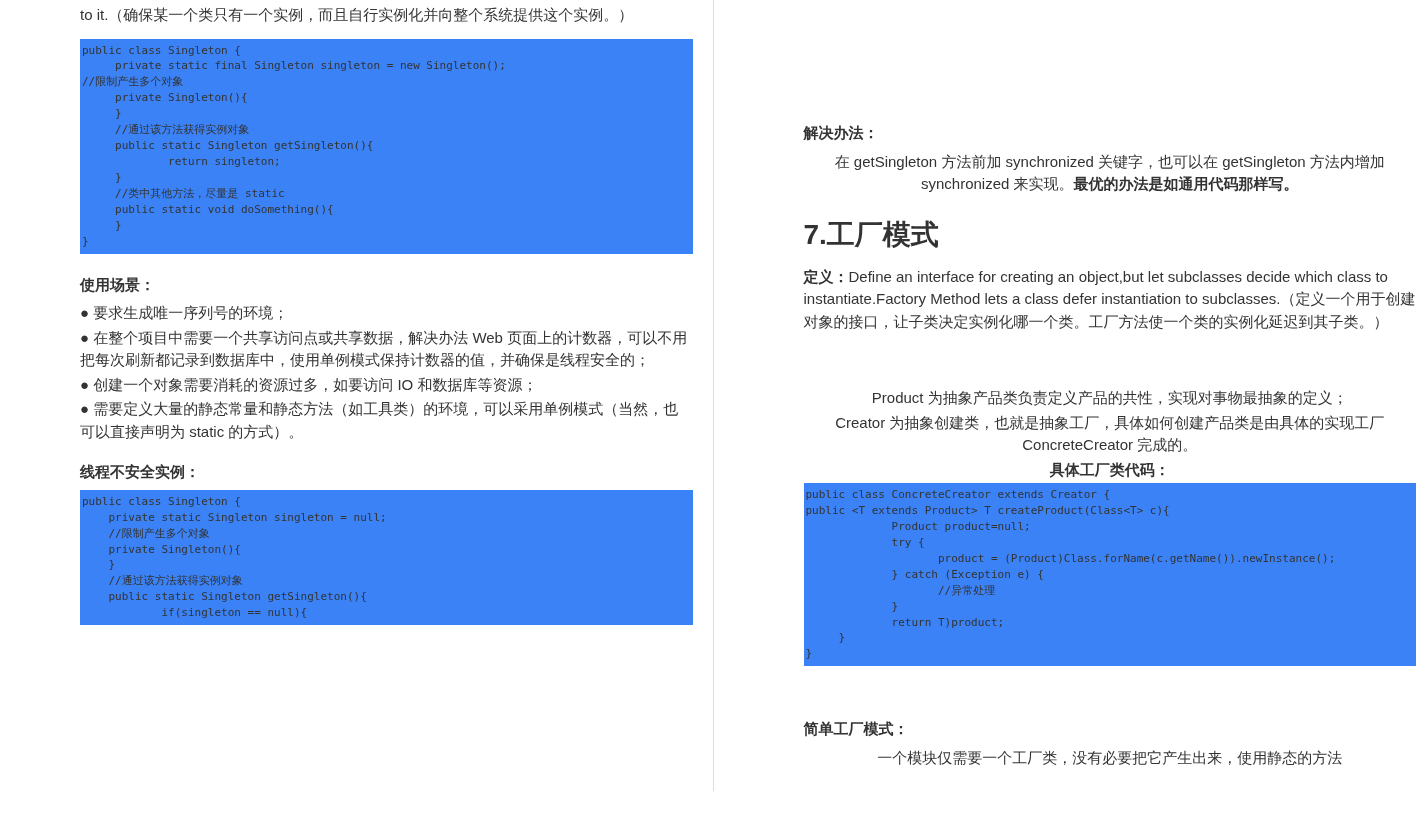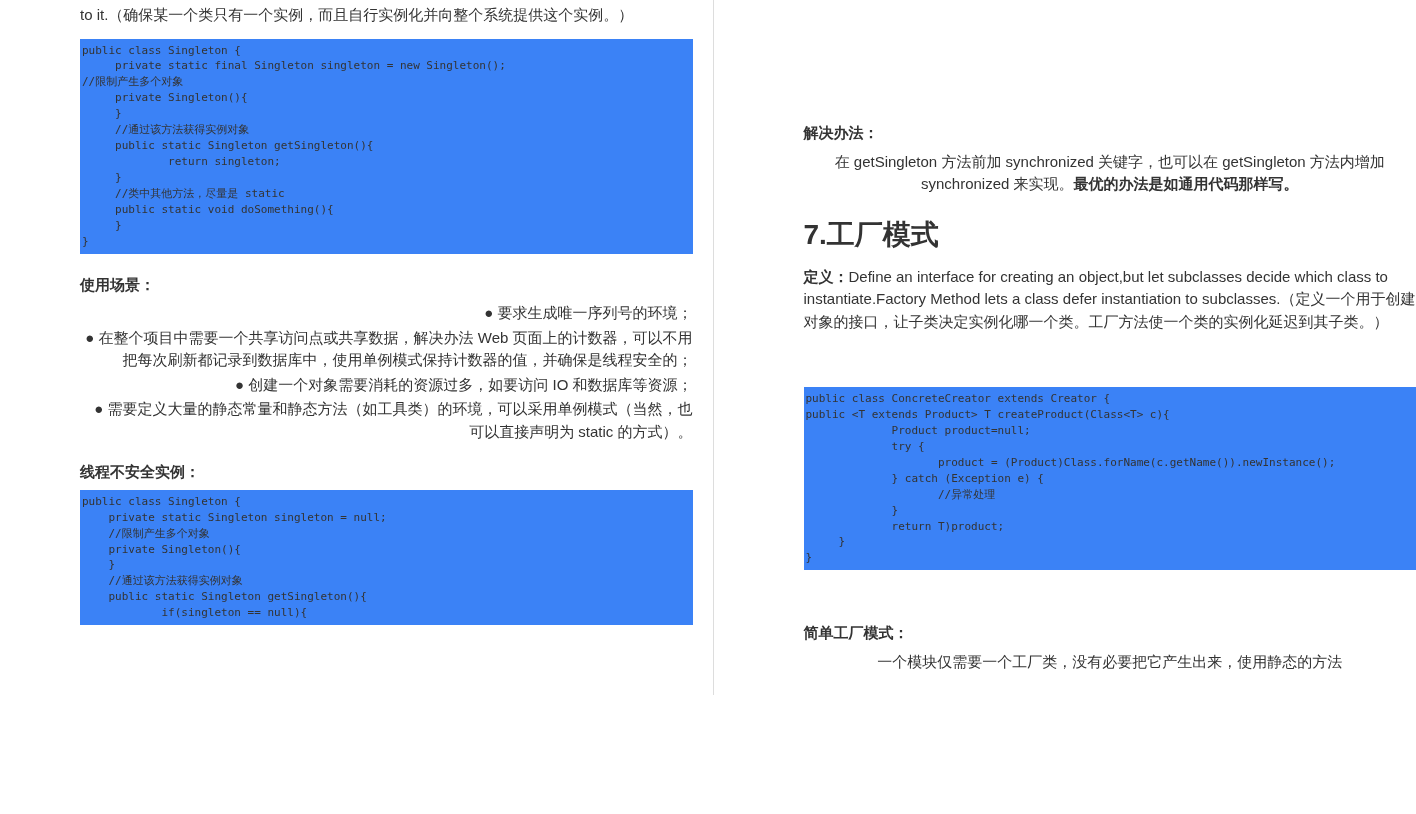--- a/index.html
+++ b/index.html
@@ -43,21 +43,20 @@
     line-height: 1.45;
     overflow: hidden;
   }
   h2 {
     font-size: 28px;
     font-weight: 700;
     margin: 18px 0 10px 0;
   }
   .bullets {
     margin: 4px 0 18px 0;
-    text-align: right;
   }
   .bullets .li {
     margin: 2px 0;
   }
   .section-label {
     font-weight: 700;
     margin: 12px 0 6px 0;
   }
   .tight {
     margin: 2px 0;
@@ -117,21 +116,26 @@
     </div>
 
     <h2>7.工厂模式</h2>
 
     <div class="para">
       <span class="bold">定义：</span><span>Define an interface for creating an object,but let subclasses decide which class to instantiate.Factory Method lets a class defer instantiation to subclasses.（定义一个用于创建对象的接口，让子类决定实例化哪一个类。工厂方法使一个类的实例化延迟到其子类。）</span>
     </div>
 
     <div style="height:40px"></div>
 
+    <div>
+      <div class="tight">Product 为抽象产品类负责定义产品的共性，实现对事物最抽象的定义；</div>
+      <div class="tight">Creator 为抽象创建类，也就是抽象工厂，具体如何创建产品类是由具体的实现工厂 ConcreteCreator 完成的。</div>
+    </div>
 
+    <div class="section-label tight">具体工厂类代码：</div>
     <div class="code-block">public class ConcreteCreator extends Creator {
 public &lt;T extends Product&gt; T createProduct(Class&lt;T&gt; c){
              Product product=null;
              try {
                     product = (Product)Class.forName(c.getName()).newInstance();
              } catch (Exception e) {
                     //异常处理
              }
              return T)product;
      }

